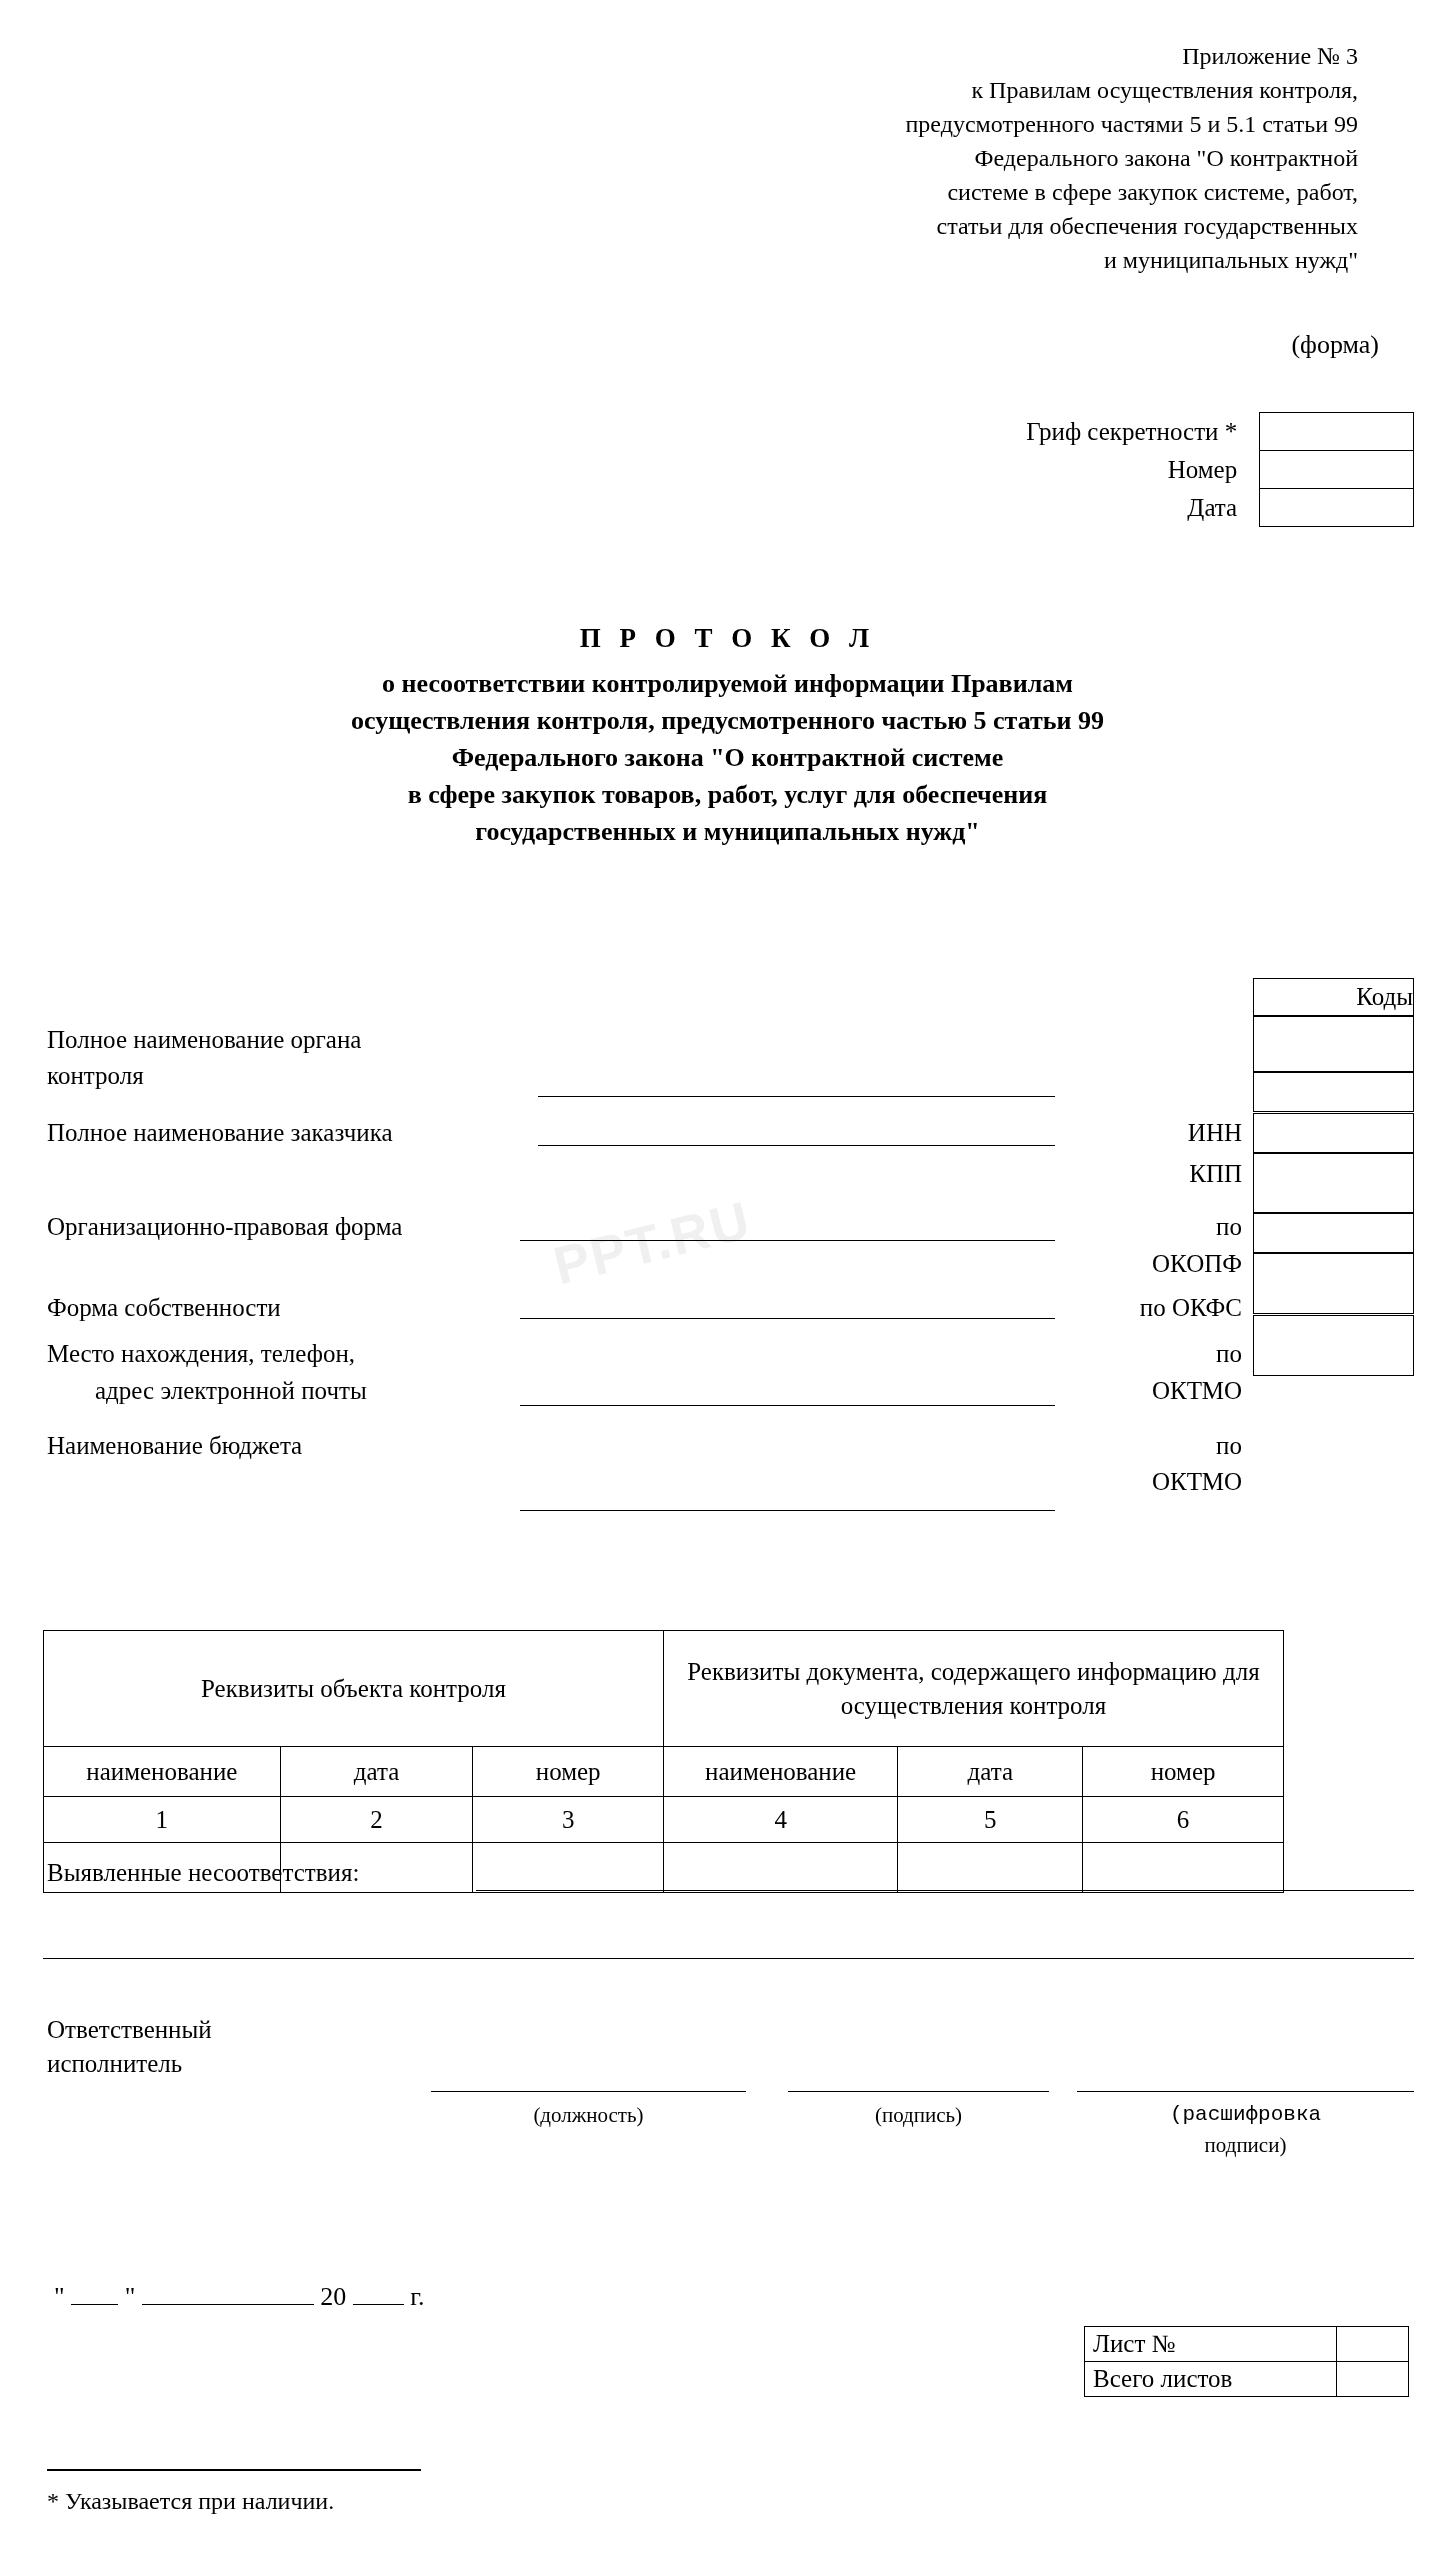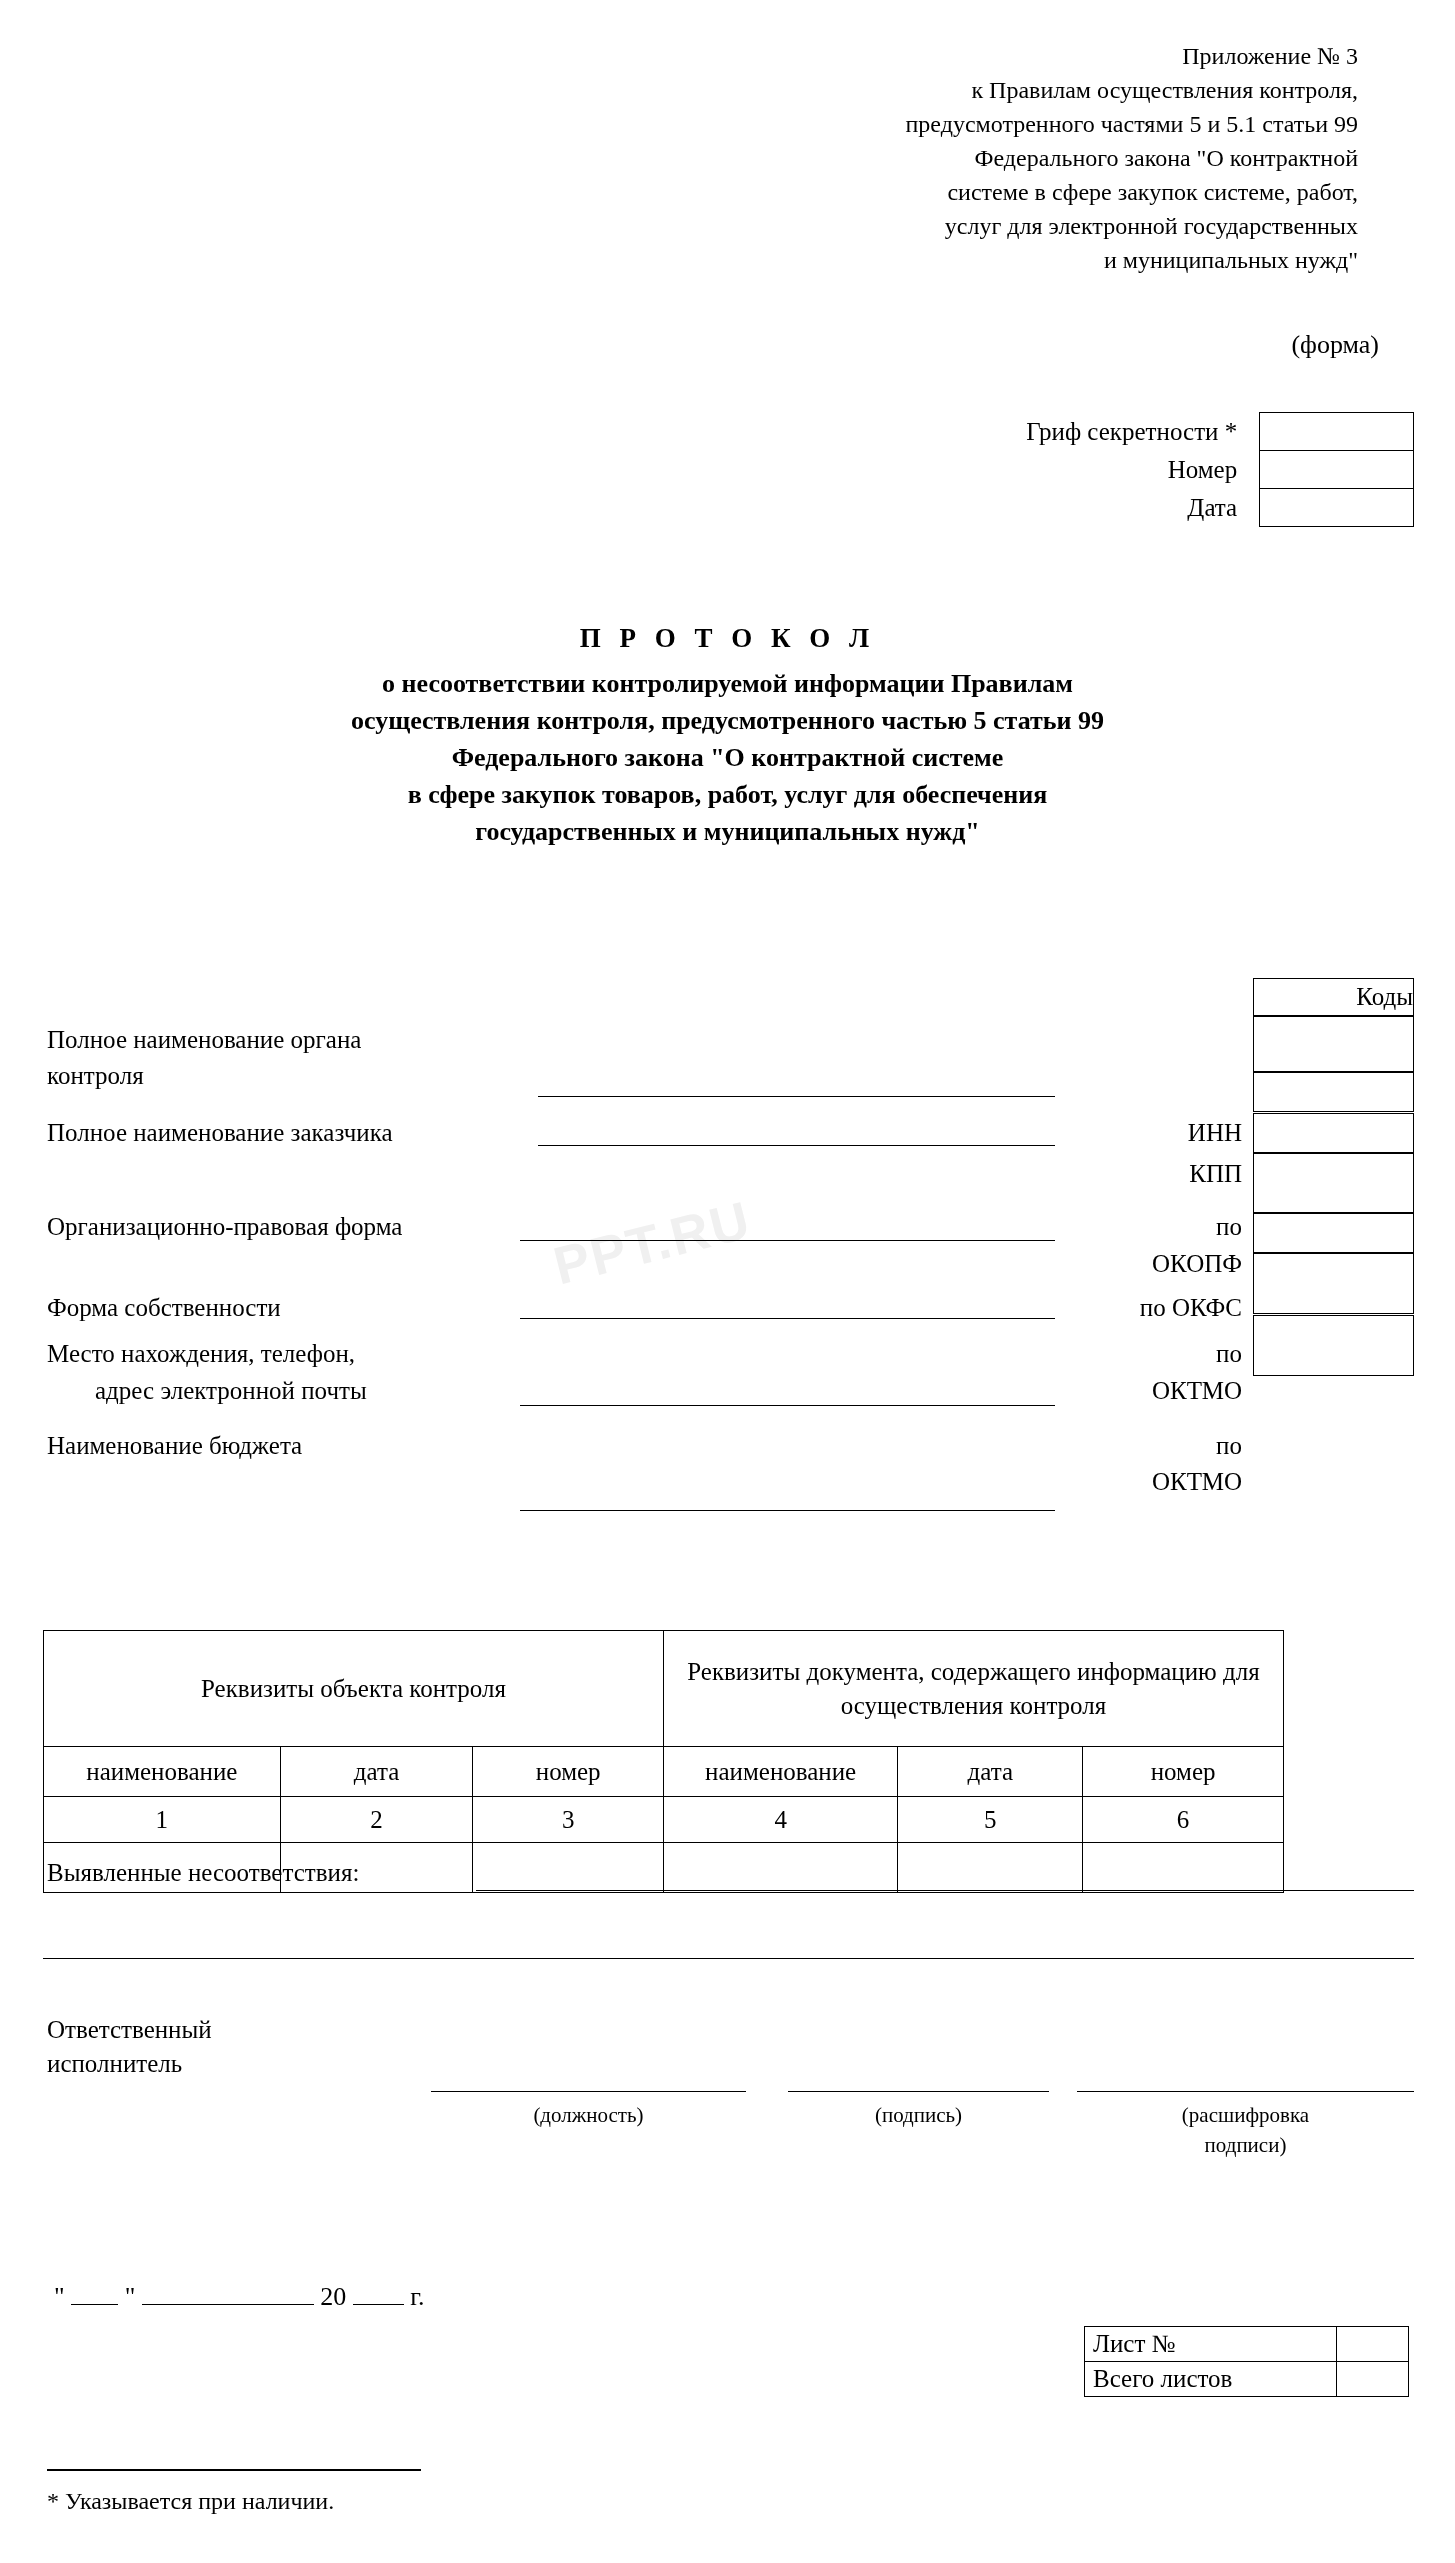--- a/index.html
+++ b/index.html
@@ -235,21 +235,21 @@
 <div id="page">
 
   <div class="watermark">PPT.RU</div>
 
   <div class="appendix">
     <div>Приложение № 3</div>
     <div>к Правилам осуществления контроля,</div>
     <div>предусмотренного частями 5 и 5.1 статьи 99</div>
     <div>Федерального закона "О контрактной</div>
     <div>системе в сфере закупок системе, работ,</div>
-    <div>услуг для электронной государственных</div>
+    <div>статьи для обеспечения государственных</div>
     <div>и муниципальных нужд"</div>
   </div>
 
   <div class="formword">(форма)</div>
 
   <div class="secrecy">
     <table>
       <tbody>
           <tr>
         <td class="lbl">Гриф секретности *</td>
@@ -355,21 +355,21 @@
     <div>Ответственный</div>
     <div>исполнитель</div>
   </div>
 
   <div class="fill-line" style="left:431px;top:2091px;width:315px;"></div>
   <div class="fill-line" style="left:788px;top:2091px;width:261px;"></div>
   <div class="fill-line" style="left:1077px;top:2091px;width:337px;"></div>
 
   <div class="small-caption" style="left:431px;top:2101px;width:315px;">(должность)</div>
   <div class="small-caption" style="left:788px;top:2101px;width:261px;">(подпись)</div>
-  <div class="small-caption" style="left:1077px;top:2101px;width:337px;">(расшифровка</div>
+  <div class="small-caption" style="left:1077px;top:2101px;width:337px;font-family:Liberation Mono, monospace;">(расшифровка</div>
   <div class="small-caption" style="left:1077px;top:2131px;width:337px;">подписи)</div>
 
   <div class="dateline">
     <span>"</span>
     <span class="u" style="width:47px;"></span>
     <span>"</span>
     <span class="u" style="width:172px;"></span>
     <span>20</span>
     <span class="u" style="width:51px;"></span>
     <span>г.</span>

